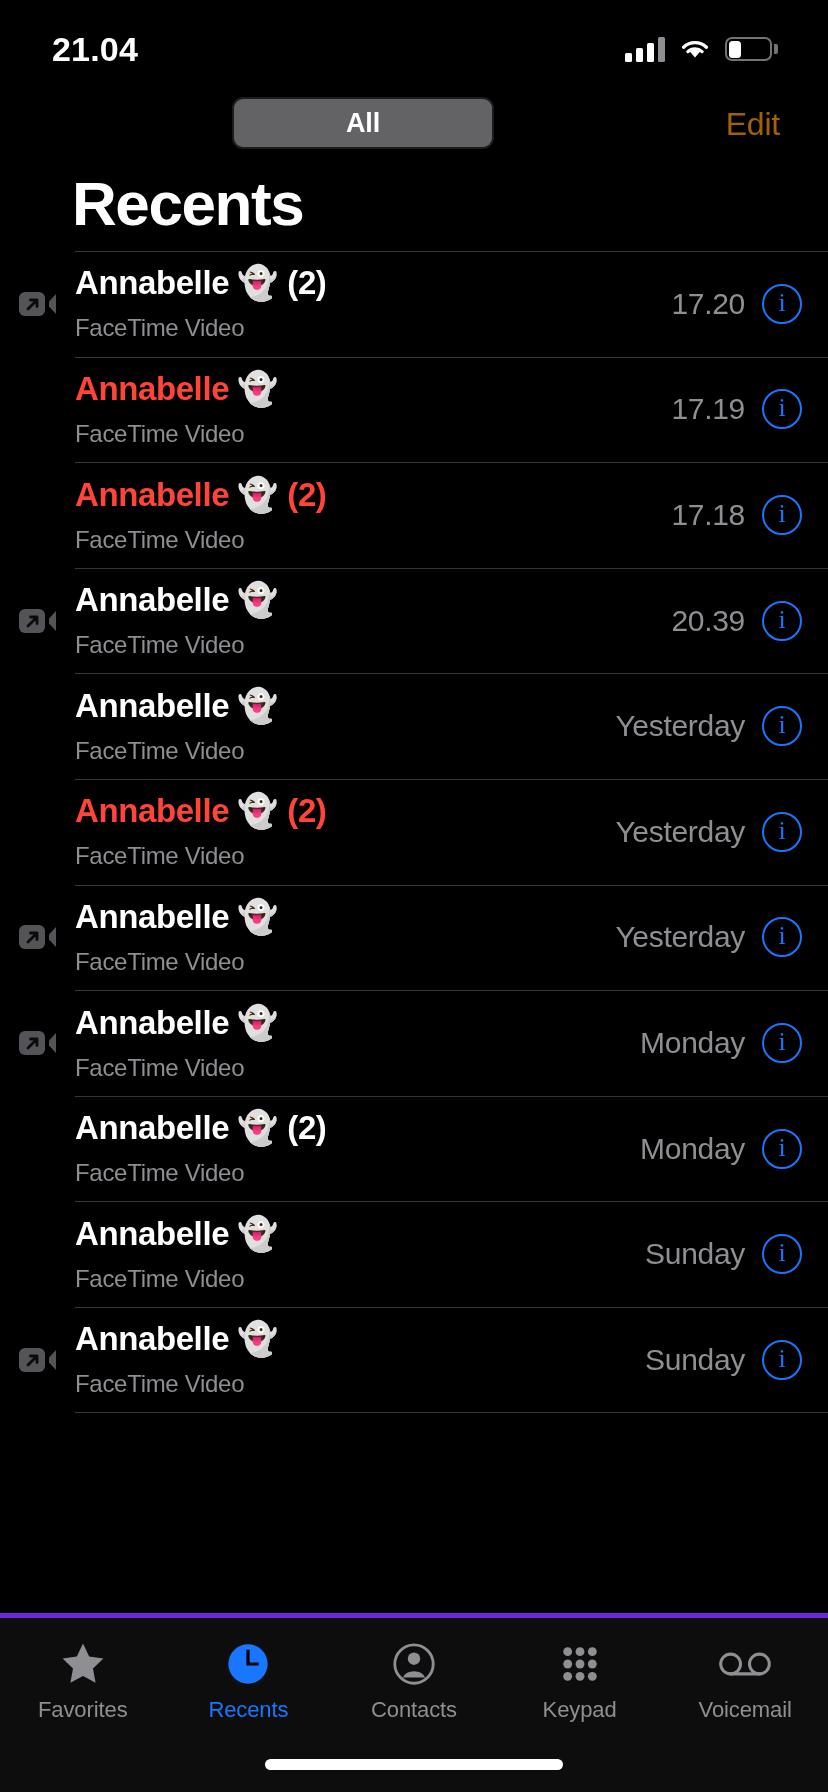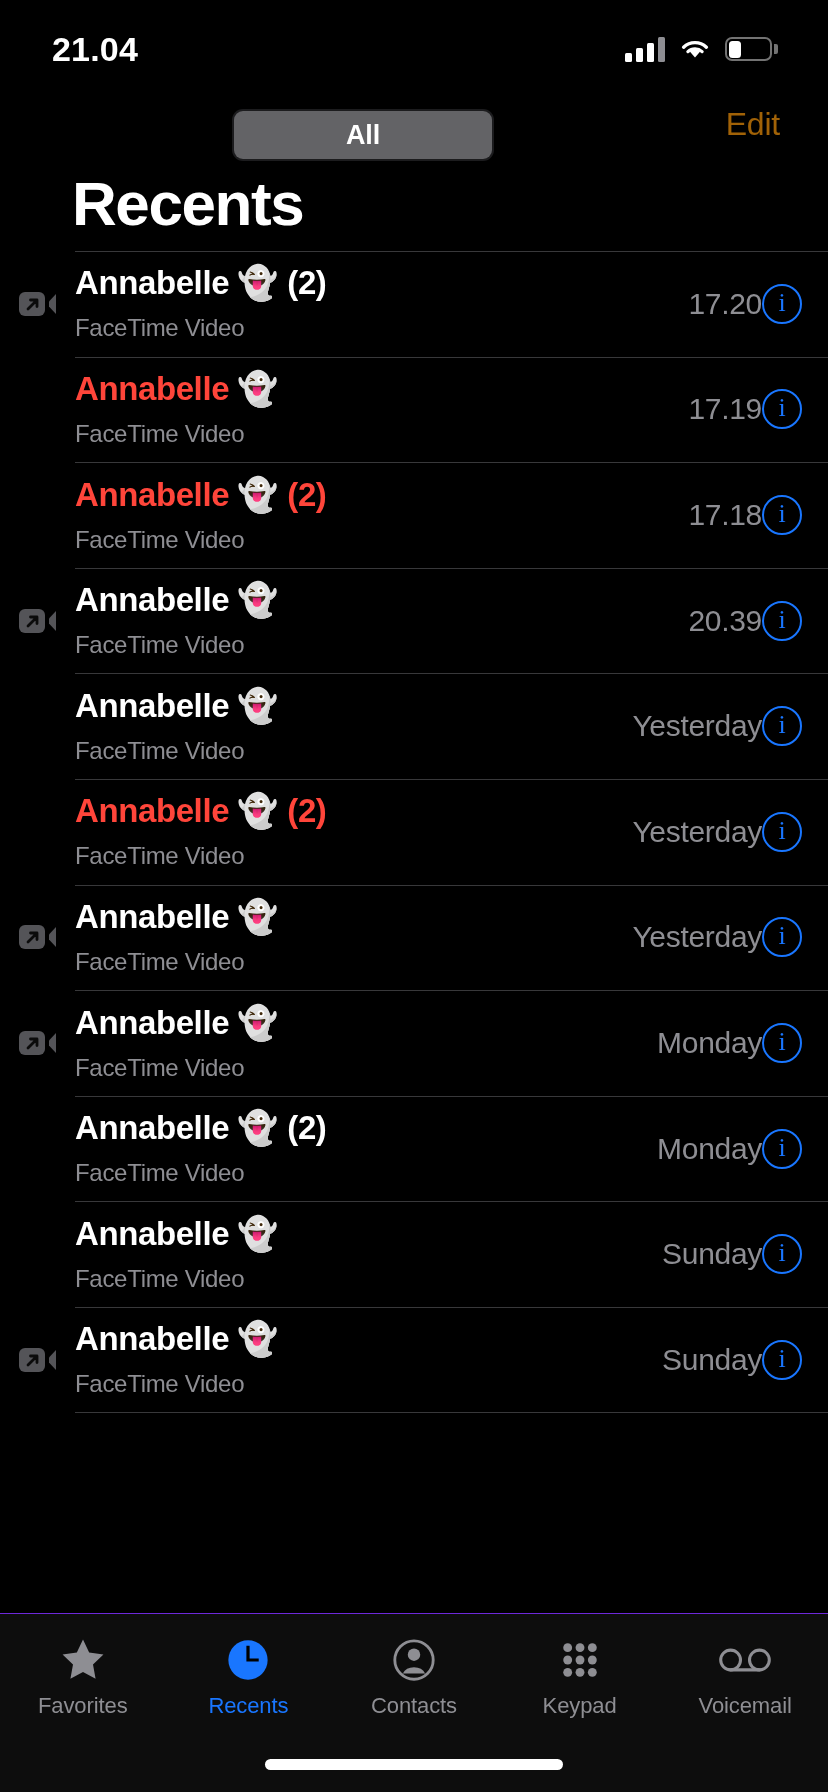--- a/index.html
+++ b/index.html
@@ -50,21 +50,21 @@
   }
 
   
   .navbar{
     position:absolute; top:92px; left:0; width:828px; height:72px;
   }
   .segmented{
     position:absolute; left:232px; top:5px;
     width:262px; height:52px;
     background:#1c1c1e; border-radius:11px;
-    display:flex; padding:2px;margin-top:12px;
+    display:flex; padding:2px;
   }
   .seg{
     flex:1; display:flex; align-items:center; justify-content:center;
     font-size:27px; color:#fff; border-radius:9px; letter-spacing:-0.2px;
   }
   .seg.active{ background:#636366; font-weight:600; }
 
   .edit-btn{
     position:absolute; right:48px; top:14px;
     font-size:32px; color:#a16207; letter-spacing:-0.2px;
@@ -109,34 +109,34 @@
   .row-name{
     font-size:33px; font-weight:600; color:#fff;
     letter-spacing:-0.4px; line-height:1.18; white-space:nowrap;
   }
   .row-name.missed{ color:#ff453a; }
   .row-sub{
     font-size:24px; color:#8e8e93; letter-spacing:-0.3px;
     line-height:1.2; margin-top:11px; white-space:nowrap;
   }
 
-  .row-right{ display:flex; align-items:center; flex:none; }
+  .row-right{ display:flex; align-items:center; gap:17px; flex:none; }
   .row-time{ font-size:30px; color:#8e8e93; letter-spacing:-0.3px; }
   .info-btn{
     width:40px; height:40px; border:2.6px solid #1976ff; border-radius:50%;
     display:flex; align-items:center; justify-content:center;
     font-size:26px; color:#1976ff; font-family:"Liberation Serif", serif;
     font-style:normal; line-height:1; padding-bottom:2px;
   }
 
   
   .tabbar{
     position:absolute; left:0; bottom:0; width:828px; height:179px;
     background:#0d0d0d;
-    border-top:1px solid #6d28d9;
+    border-top:5px solid #6d28d9;
     display:flex; align-items:flex-start; padding-top:18px;
   }
   .tab{
     flex:1; display:flex; flex-direction:column; align-items:center; gap:5px;
   }
   .tab-ico{ width:56px; height:56px; display:flex; align-items:center; justify-content:center; }
   .tab-label{ font-size:22px; color:#8e8e93; letter-spacing:-0.1px; }
   .tab.active .tab-label{ color:#1976ff; }
 
   .home-indicator{

